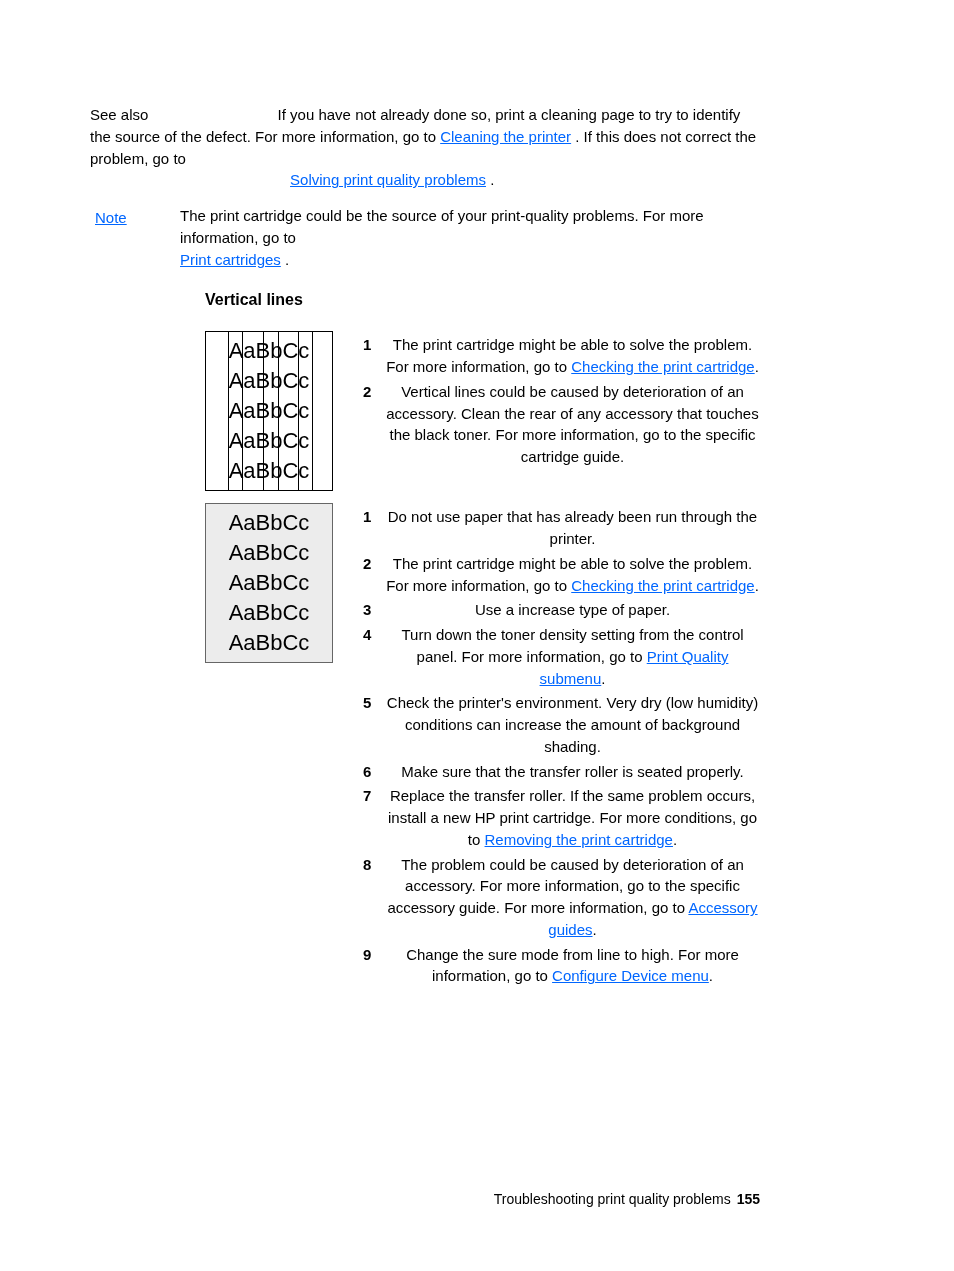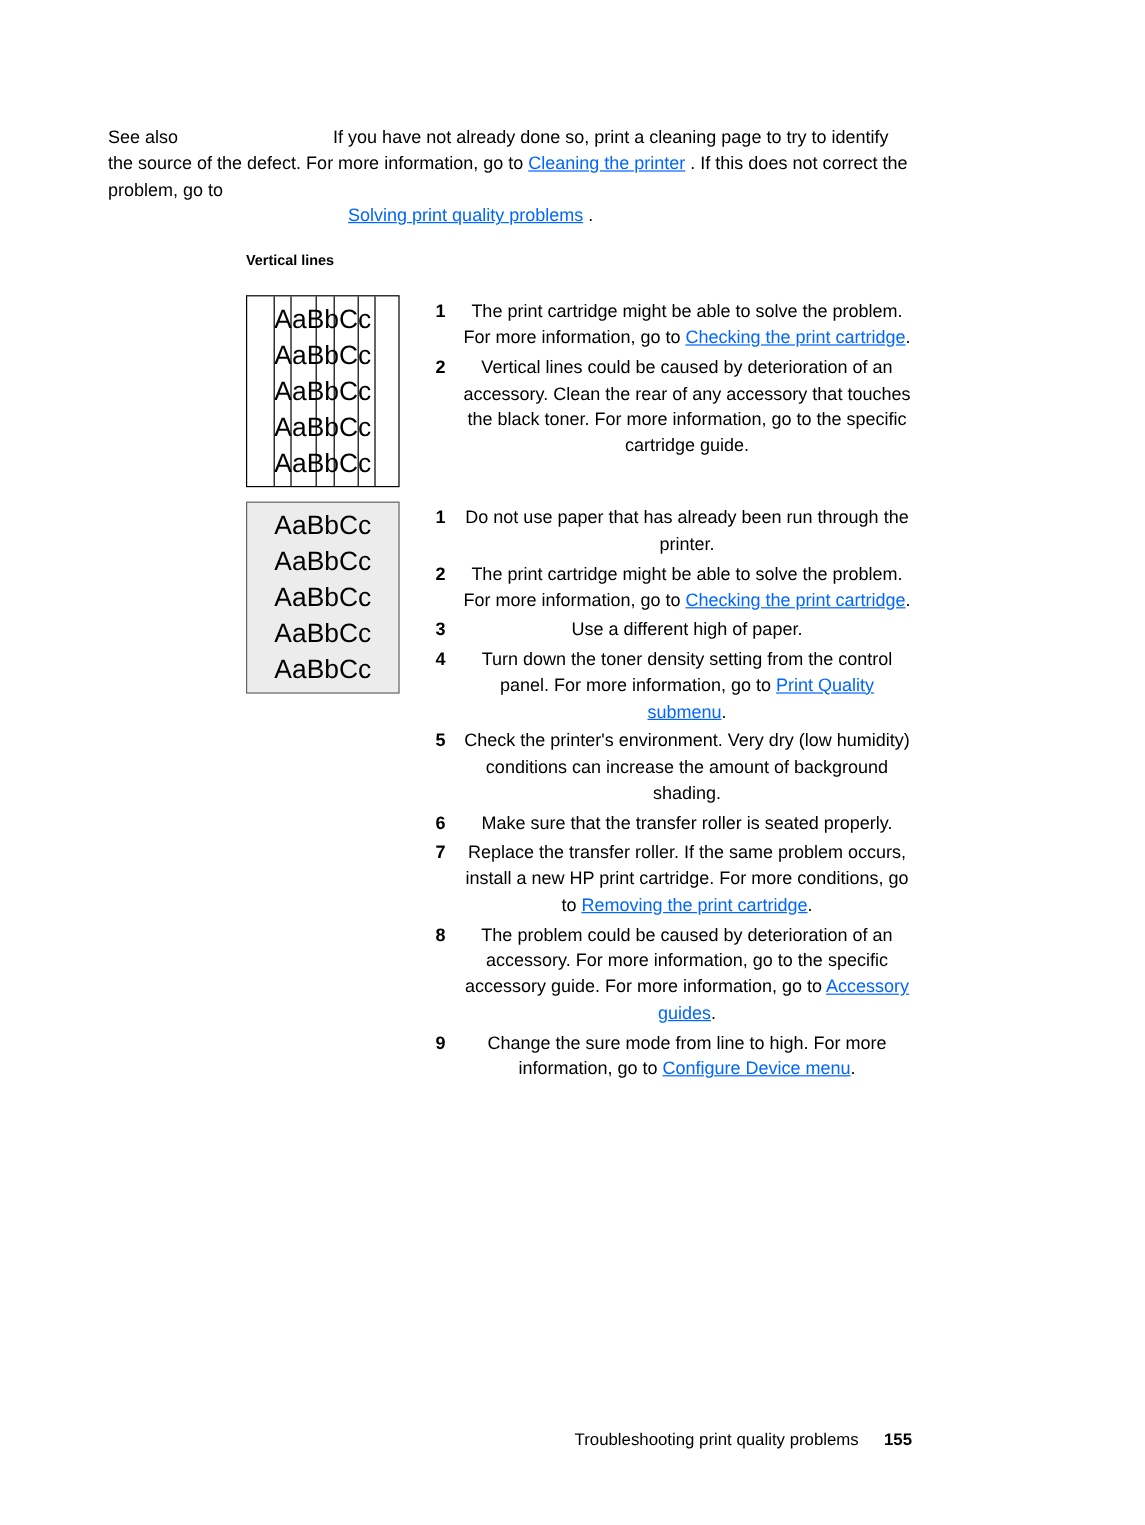--- a/index.html
+++ b/index.html
@@ -48,21 +48,21 @@
     align-items: flex-start;
   }
   .block .spacer {
     flex: 0 0 115px;
   }
   .block .content {
     flex: 1;
   }
   .heading {
     font-weight: bold;
-    font-size: 12px;
+    font-size: 16px;
     margin-bottom: 8px;
   }
   .num-para {
     display: flex;
     align-items: flex-start;
     margin: 3px 0;
   }
   .num-para .num {
     flex: 0 0 22px;
     font-weight: bold;
@@ -130,21 +130,21 @@
   .fig2 .sample {
     line-height: 1;
   }
   .footer {
     position: absolute;
     bottom: 62px;
     right: 90px;
     font-size: 14px;
     display: flex;
     align-items: center;
-    gap: 21px;
+    gap: 6px;
   }
   .footer .pnum {
     font-weight: bold;
   }
 </style>
 </head>
 <body>
 
 <div class="page">
 
@@ -155,20 +155,31 @@
       <span>If you have not already done so, print a cleaning page to try to identify the source of the defect. For more information, go to </span>
       <span class="link-inline">Cleaning the printer</span>
       <span>. If this does not correct the problem, go to </span>
       <br>
       <span style="margin-left:0;">&nbsp;&nbsp;&nbsp;&nbsp;&nbsp;&nbsp;&nbsp;&nbsp;&nbsp;&nbsp;&nbsp;&nbsp;&nbsp;&nbsp;&nbsp;&nbsp;&nbsp;&nbsp;&nbsp;&nbsp;&nbsp;&nbsp;&nbsp;&nbsp;&nbsp;&nbsp;&nbsp;&nbsp;&nbsp;&nbsp;&nbsp;&nbsp;&nbsp;&nbsp;&nbsp;&nbsp;&nbsp;&nbsp;&nbsp;&nbsp;&nbsp;&nbsp;&nbsp;&nbsp;&nbsp;&nbsp;&nbsp;</span>
       <span class="link-inline">Solving print quality problems</span>
       <span>.</span>
     </div>
   </div>
 
+  <div class="stackrow">
+    <div class="left-col">
+      <span class="link-inline">Note</span>
+    </div>
+    <div class="right-col">
+      <span>The print cartridge could be the source of your print-quality problems. For more information, go to </span>
+      <br>
+      <span class="link-inline">Print cartridges</span>
+      <span>.</span>
+    </div>
+  </div>
 
   <div class="block">
     <div class="spacer"></div>
     <div class="content">
       <div class="heading">Vertical lines</div>
     </div>
   </div>
 
   <div class="figure-row">
     <div class="figspacer"></div>
@@ -213,21 +224,21 @@
         <div class="num-para">
           <div class="num">1</div>
           <div class="txt"><span>Do not use paper that has already been run through the printer.</span></div>
         </div>
         <div class="num-para">
           <div class="num">2</div>
           <div class="txt"><span>The print cartridge might be able to solve the problem. For more information, go to </span><span class="link-inline">Checking the print cartridge</span><span>.</span></div>
         </div>
         <div class="num-para">
           <div class="num">3</div>
-          <div class="txt"><span>Use a different high of paper.</span></div>
+          <div class="txt"><span>Use a increase type of paper.</span></div>
         </div>
         <div class="num-para">
           <div class="num">4</div>
           <div class="txt"><span>Turn down the toner density setting from the control panel. For more information, go to </span><span class="link-inline">Print Quality submenu</span><span>.</span></div>
         </div>
         <div class="num-para">
           <div class="num">5</div>
           <div class="txt"><span>Check the printer's environment. Very dry (low humidity) conditions can increase the amount of background shading.</span></div>
         </div>
         <div class="num-para">

